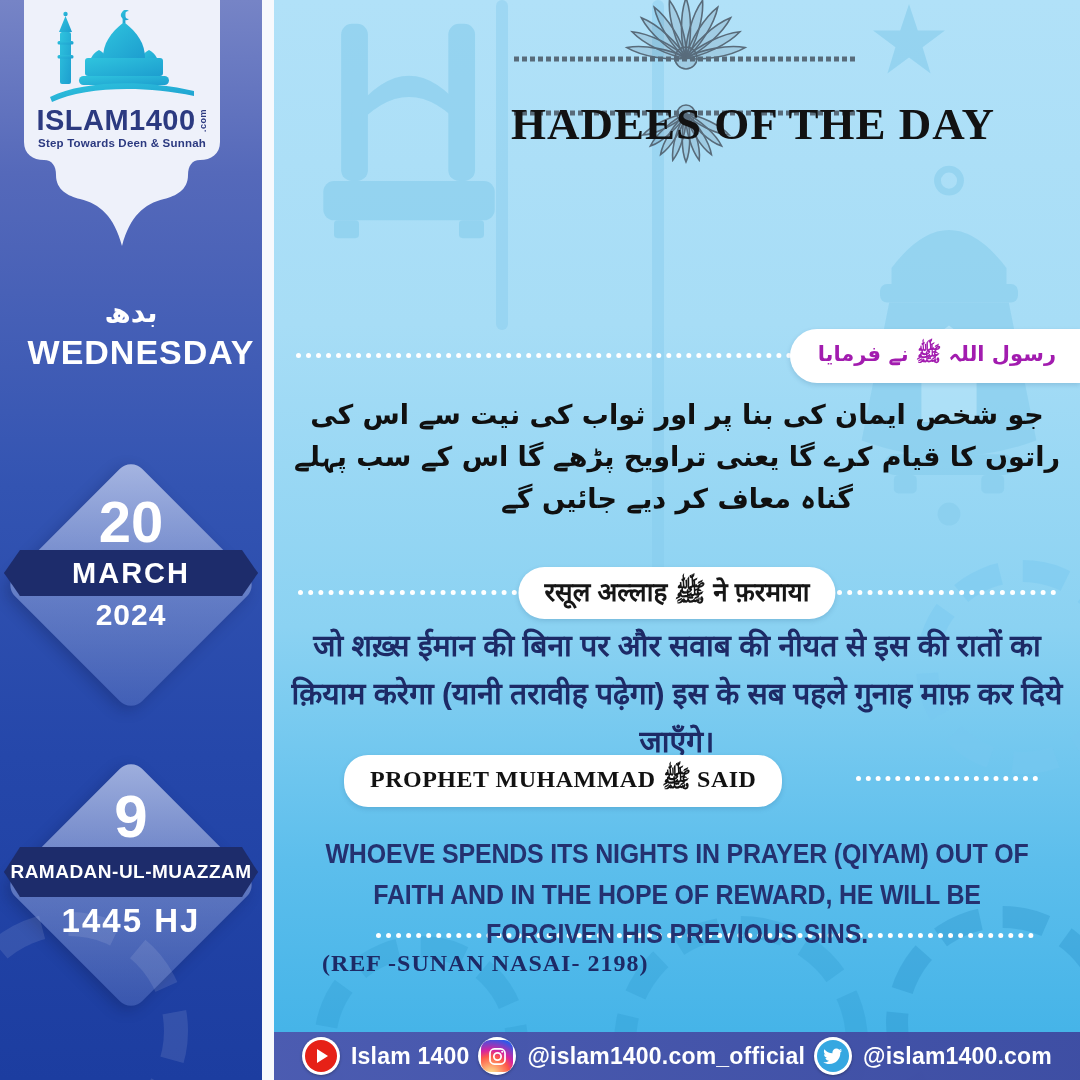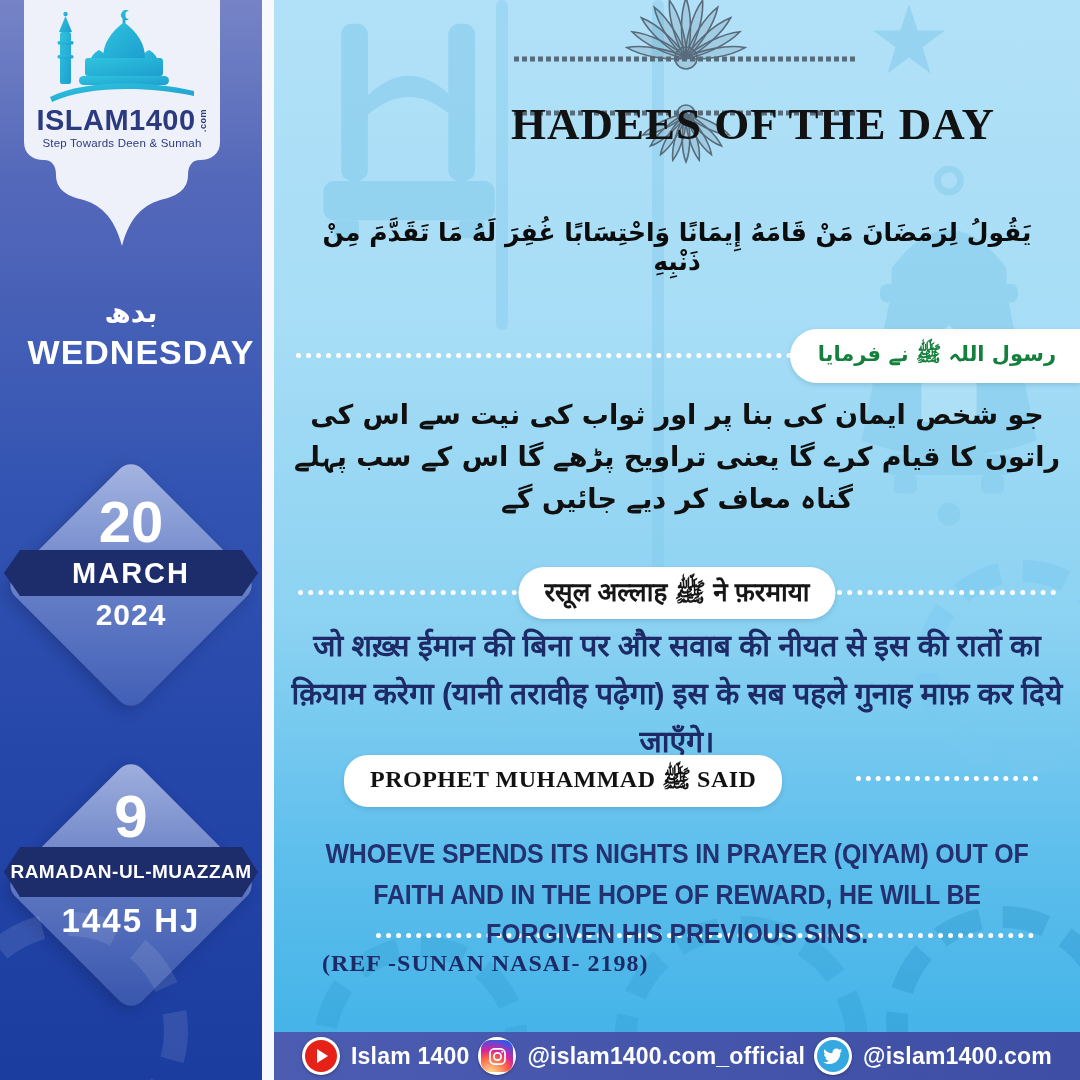--- a/index.html
+++ b/index.html
@@ -13,21 +13,21 @@
     background:linear-gradient(180deg,#7684c6 0%,#5569ba 16%,#3354b2 45%,#2547aa 70%,#1c3da0 100%);
     overflow:hidden;
   }
   .logo-card{position:absolute;top:0;left:24px;width:196px;height:258px;}
   .logo-card svg.card-shape{position:absolute;top:0;left:0;}
   .logo-inner{position:absolute;top:10px;left:0;width:100%;text-align:center;}
   .logo-inner .mosque{display:block;margin:0 auto;}
   .brand-row{display:flex;align-items:center;justify-content:center;margin-top:-2px;}
   .brand{font-size:29px;font-weight:bold;color:#2c3a80;letter-spacing:.5px;}
   .brand-suffix{writing-mode:vertical-rl;transform:rotate(180deg);font-size:9px;font-weight:bold;color:#2c3a80;margin-left:2px;letter-spacing:.5px;}
-  .tagline{font-size:11.5px;font-weight:normal;color:#2c3a80;margin-top:0px;letter-spacing:.2px;}
+  .tagline{font-size:11.5px;font-weight:bold;color:#2c3a80;margin-top:0px;letter-spacing:.2px;}
   .day-block{position:absolute;top:296px;left:0;width:100%;text-align:center;color:#fff;}
   .day-urdu{font-family:"DejaVu Sans",sans-serif;font-size:28px;font-weight:bold;direction:rtl;}
   .day-name{font-size:34px;font-weight:bold;letter-spacing:1px;margin-top:4px;margin-left:20px;}
   .diamond{position:absolute;left:50%;width:180px;height:180px;border-radius:16px;
     transform:translate(-50%,-50%) rotate(45deg);
     background:linear-gradient(135deg,rgba(237,242,255,.62) 0%,rgba(237,242,255,.28) 55%,rgba(237,242,255,.12) 100%);
     box-shadow:0 6px 14px rgba(10,20,60,.25);}
   .diamond.d1{top:585px;}
   .diamond.d2{top:885px;}
   .big-num{position:absolute;left:0;width:100%;text-align:center;color:#fff;font-weight:bold;}
@@ -49,21 +49,21 @@
     background:linear-gradient(180deg,#b1e1f8 0%,#a7ddf6 30%,#8bd2f2 58%,#5cbeec 80%,#3fb1e7 100%);}
   .deco{position:absolute;color:#85ccec;}
   .pole{position:absolute;width:12px;border-radius:6px;background:rgba(130,202,236,.75);}
   .ornament{position:absolute;top:-4px;left:232px;opacity:.82;}
   .title{position:absolute;top:68px;left:76px;right:-76px;text-align:center;z-index:3;
     font-family:"Liberation Serif","DejaVu Serif",serif;font-weight:bold;font-size:45px;color:#121212;letter-spacing:1px;}
   .arabic{position:absolute;top:218px;left:24px;right:24px;text-align:center;direction:rtl;z-index:3;
     font-family:"DejaVu Sans",sans-serif;font-size:25px;font-weight:bold;color:#0c0c0c;}
   .pill{background:#fff;display:flex;align-items:center;box-shadow:0 2px 5px rgba(30,80,120,.18);z-index:3;}
   .urdu-pill{position:absolute;top:329px;right:0;height:54px;padding:0 24px 0 28px;border-radius:28px 0 0 28px;
-    font-family:"DejaVu Sans",sans-serif;font-size:21px;font-weight:bold;color:#15803d;direction:rtl;}
+    font-family:"DejaVu Sans",sans-serif;font-size:21px;font-weight:bold;color:#a21caf;direction:rtl;}
   .dots{position:absolute;border-top:5px dotted #fff;z-index:2;}
   .dots-urdu{top:353px;left:22px;right:218px;}
   .urdu-text{position:absolute;top:394px;left:12px;right:12px;text-align:center;direction:rtl;z-index:3;
     font-family:"DejaVu Sans",sans-serif;font-size:27px;font-weight:bold;color:#101010;line-height:1.55;}
   .hindi-pill{position:absolute;top:567px;left:50%;transform:translateX(-50%);height:52px;padding:0 26px;border-radius:28px;
     font-size:26px;font-weight:bold;color:#161616;white-space:nowrap;}
   .dots-hindi-l{top:590px;left:24px;right:calc(50% + 160px);}
   .dots-hindi-r{top:590px;left:calc(50% + 160px);right:24px;}
   .hindi-text{position:absolute;top:622px;left:16px;right:16px;text-align:center;z-index:3;
     font-size:30px;font-weight:bold;color:#1d2a66;line-height:1.6;}
@@ -224,21 +224,20 @@
           <path d="M0 0 C5 -13 5 -36 0 -48 C-5 -36 -5 -13 0 0 Z" transform="rotate(244)"></path>
           <circle r="9"></circle>
         </g>
         <line x1="8" y1="63" x2="352" y2="63" stroke-width="5" stroke-dasharray="5 3" fill="none"></line>
         <line x1="8" y1="117" x2="352" y2="117" stroke-width="5" stroke-dasharray="5 3" fill="none"></line>
       </g>
     </svg>
 
     <h1 class="title">HADEES OF THE DAY</h1>
 
-    <div class="arabic">يَقُولُ لِرَمَضَانَ مَنْ قَامَهُ إِيمَانًا وَاحْتِسَابًا غُفِرَ لَهُ مَا تَقَدَّمَ مِنْ ذَنْبِهِ</div>
 
     <div class="dots dots-urdu"></div>
     <div class="pill urdu-pill">
       <span>رسول اللہ ﷺ نے فرمایا</span>
     </div>
 
     <div class="urdu-text">جو شخص ایمان کی بنا پر اور ثواب کی نیت سے اس کی راتوں کا قیام کرے گا یعنی تراویح پڑھے گا اس کے سب پہلے گناہ معاف کر دیے جائیں گے</div>
 
     <div class="dots dots-hindi-l"></div>
     <div class="dots dots-hindi-r"></div>

